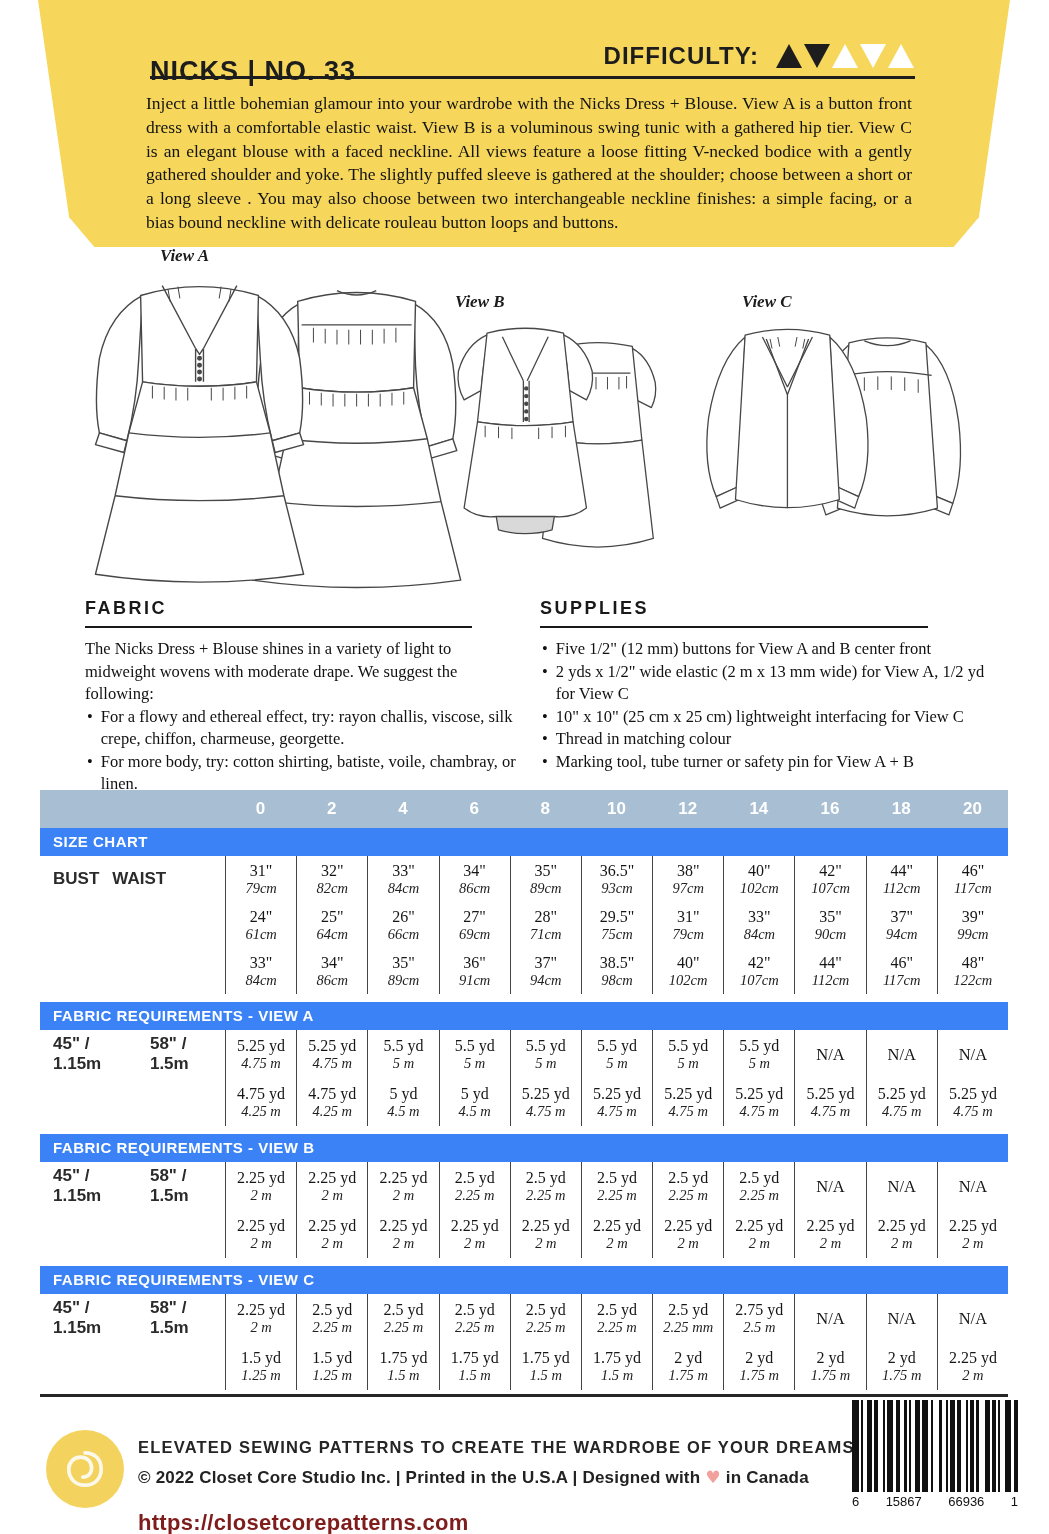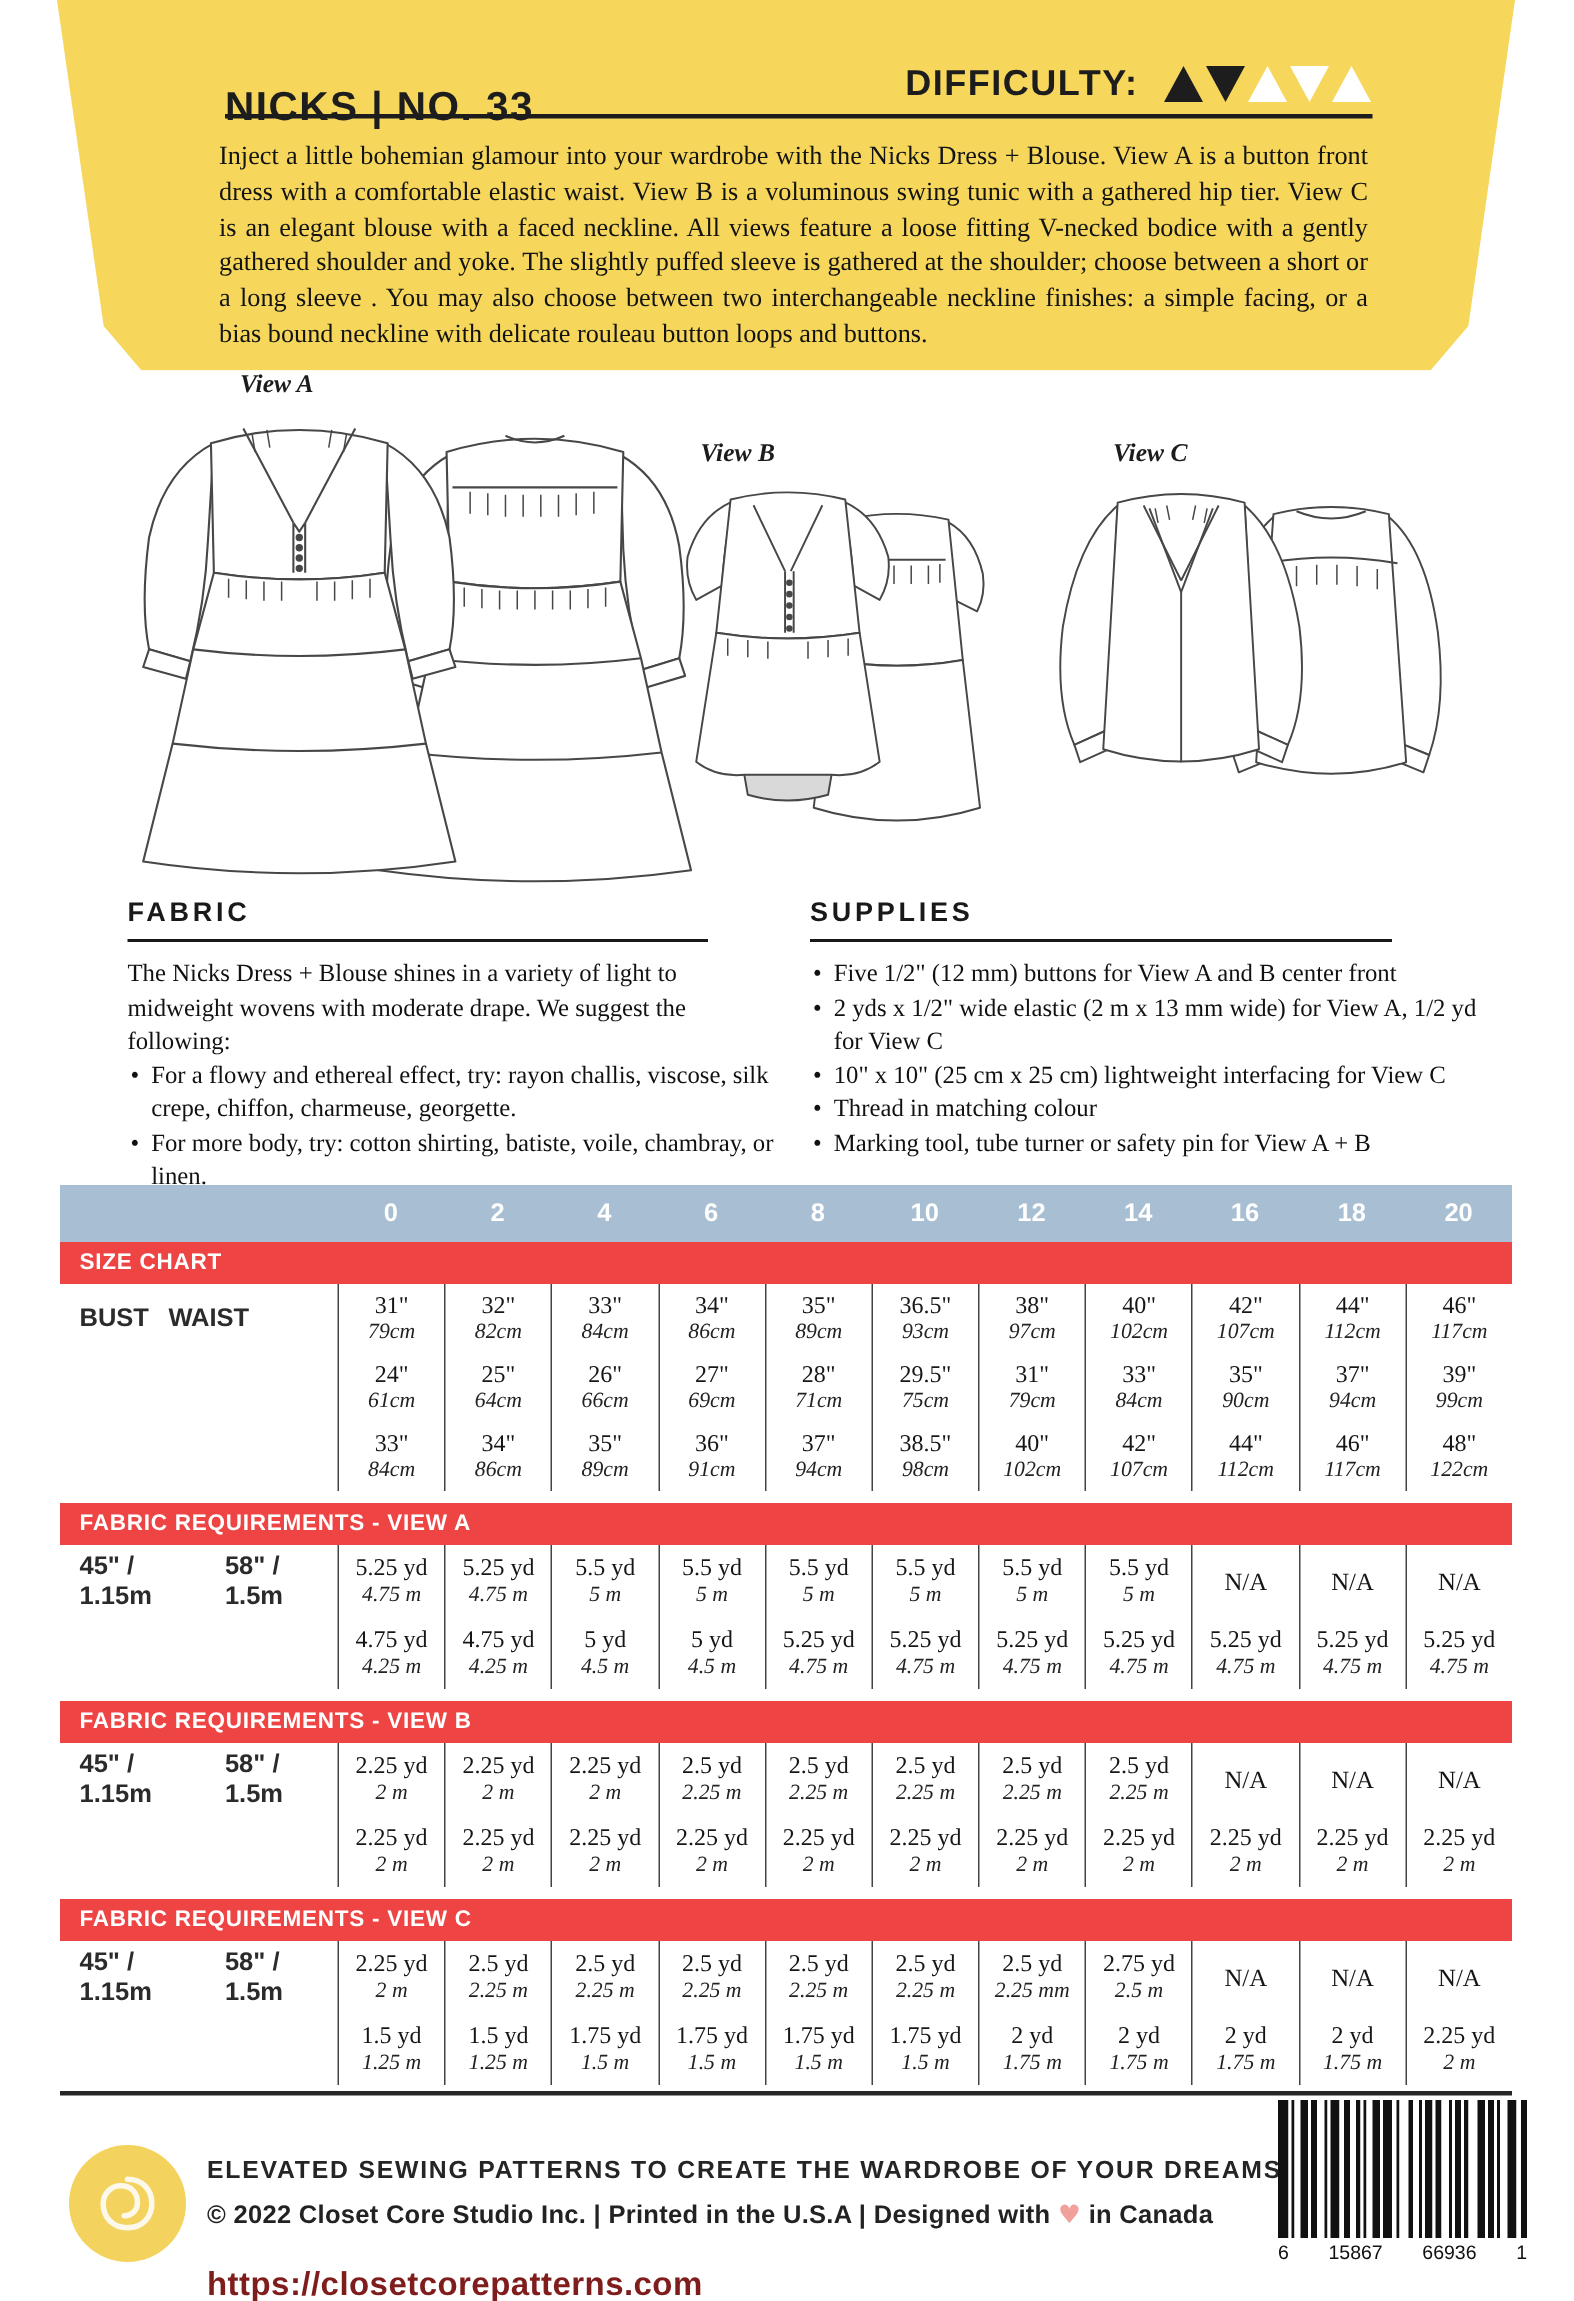--- a/index.html
+++ b/index.html
@@ -66,21 +66,21 @@
   .tables { position:absolute; left:40px; top:790px; width:968px; }
   .sizes-row {
     display:grid; grid-template-columns:185px repeat(11,1fr);
     height:38px; background:#A8BED2;
   }
   .size-num {
     font-family:"Liberation Sans", sans-serif; font-weight:bold;
     font-size:17px; color:#ffffff; display:flex; align-items:center; justify-content:center;
   }
   .section-bar {
-    height:28px; background:#ef4444; color:#ffffff;
+    height:28px; background:#3b82f6; color:#ffffff;
     font-family:"Liberation Sans", sans-serif; font-weight:bold;
     font-size:15px; letter-spacing:0.5px; line-height:28px; padding-left:13px;
   }
   .section-bar.gap { margin-top:8px; }
   .tbl-body { display:grid; grid-template-columns:185px repeat(11,1fr); background:#fff; }
   .lbl-col { display:flex; }
   .row-label {
     font-family:"Liberation Sans", sans-serif; font-weight:bold;
     font-size:17px; color:#2b2b2b; padding-left:13px;
     display:flex; align-items:center;
@@ -142,21 +142,21 @@
             <span class="tri down"></span>
             <span class="tri up"></span>
           </span>
       </div>
     </div>
     <div class="banner-rule"></div>
     <div class="description">Inject a little bohemian glamour into your wardrobe with the Nicks Dress + Blouse. View A is a button front dress with a comfortable elastic waist. View B is a voluminous swing tunic with a gathered hip tier. View C is an elegant blouse with a faced neckline. All views feature a loose fitting V-necked bodice with a gently gathered shoulder and yoke. The slightly puffed sleeve is gathered at the shoulder; choose between a short or a long sleeve . You may also choose between two interchangeable neckline finishes: a simple facing, or a bias bound neckline with delicate rouleau button loops and buttons.</div>
   </div>
 
   <div class="view-label" style="left:160px; top:246px;">View A</div>
-  <div class="view-label" style="left:467px; top:292px;">View B</div>
+  <div class="view-label" style="left:455px; top:292px;">View B</div>
   <div class="view-label" style="left:742px; top:292px;">View C</div>
 
   <svg class="tech" style="left:72px; top:266px;" width="420" height="324" viewBox="0 0 420 330" fill="none" stroke="#474747" stroke-width="1.4" stroke-linejoin="round">
 
     <g transform="translate(168,4)">
       <path fill="#fff" d="M60,34 Q28,52 20,96 Q14,140 20,172 L46,180 Q56,140 58,98 Z"></path>
       <path fill="#fff" d="M20,172 L46,180 L43,192 L16,184 Z"></path>
       <path fill="#fff" d="M176,34 Q208,52 216,96 Q222,140 216,172 L190,180 Q180,140 178,98 Z"></path>
       <path fill="#fff" d="M216,172 L190,180 L193,192 L220,184 Z"></path>
       <path fill="#fff" d="M58,32 Q118,14 178,32 L176,120 Q118,129 60,120 Z"></path>

